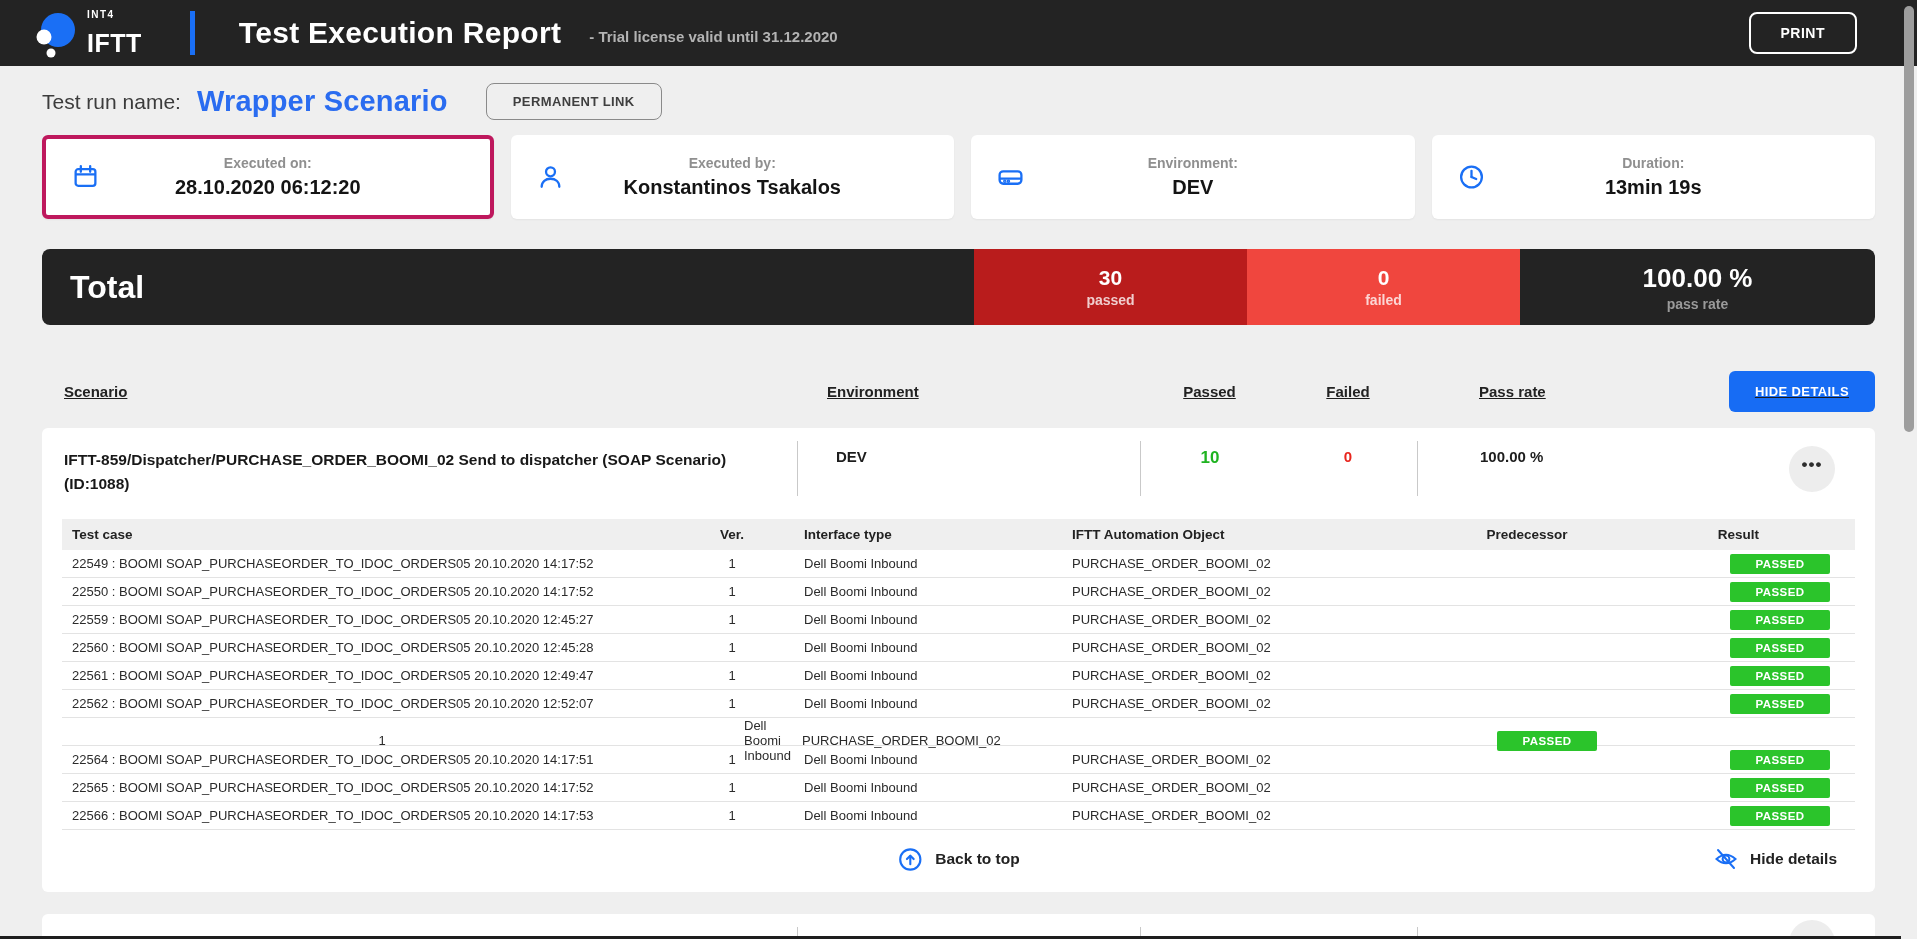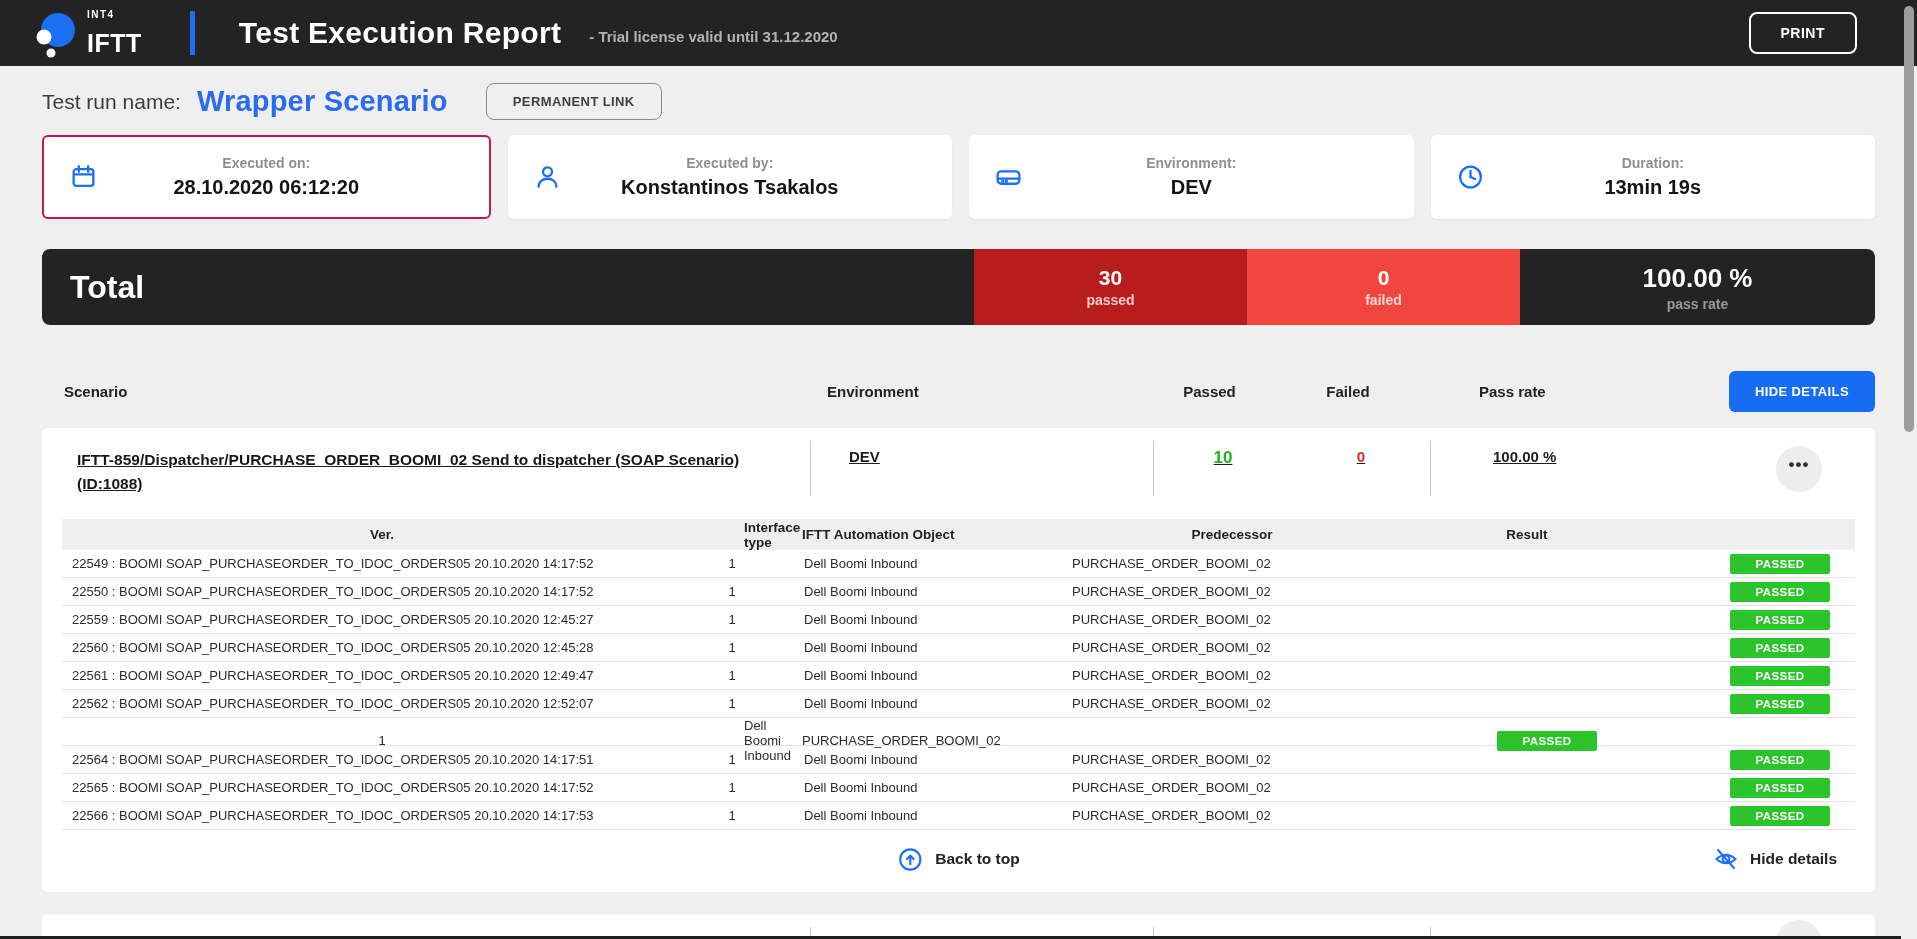--- a/index.html
+++ b/index.html
@@ -34,53 +34,53 @@
     padding:10px 26px; font-size:13px; font-weight:700; color:#3f3f3f; letter-spacing:.4px;
     cursor:pointer; font-family:inherit;
   }
   
   .cards{ display:flex; gap:17px; padding:0 42px; }
   .card{
     flex:1; height:84px; background:#fff; border-radius:6px; position:relative;
     display:flex; flex-direction:column; align-items:center; justify-content:center;
     box-shadow:0 1px 2px rgba(0,0,0,.05);
   }
-  .card.highlight{ border:2px solid #be185d; }
+  .card.highlight{ border:4px solid #be185d; }
   .card-icon{ position:absolute; left:26px; top:50%; transform:translateY(-50%); }
   .card-label{ font-size:14px; color:#8f8f8f; font-weight:600; margin-bottom:5px;}
   .card-value{ font-size:20px; font-weight:700; color:#141414; }
   
   .totals{ margin:30px 42px 0; height:76px; display:flex; border-radius:8px; overflow:hidden; }
   .seg{ display:flex; flex-direction:column; align-items:center; justify-content:center; }
   .seg-total{ flex:1; background:#232323; align-items:flex-start; padding-left:28px; }
   .seg-total .big{ font-size:32px; font-weight:800; color:#fff; }
   .seg-passed{ width:273px; background:#b91c1c; }
   .seg-failed{ width:273px; background:#f0463e; }
   .seg-rate{ width:355px; background:#232323; }
   .seg .num{ font-size:21px; font-weight:800; color:#fff; }
   .seg .sub{ font-size:14px; font-weight:600; color:rgba(255,255,255,.78); margin-top:2px;}
   .seg-rate .num{ font-size:26px; }
   .seg-rate .sub{ color:#9a9a9a; }
   
   .scen-grid{ display:grid; grid-template-columns:755px 343px 139px 138px 1fr; align-items:center; }
-  .list-header{ margin:46px 42px 16px; position:relative; }
+  .list-header{ margin:46px 42px 16px; position:relative;text-decoration:underline; }
   .list-header .h{ font-size:15px; font-weight:700; color:#222; }
   .h-scenario{ padding-left:22px; }
   .h-env{ padding-left:30px; }
   .h-center{ text-align:center; }
   .h-rate-wrap{ display:flex; align-items:center; }
   .h-rate{ padding-left:62px; font-size:15px; font-weight:700; color:#222;}
   .hide-details-btn{
     margin-left:auto; margin-right:0; background:#176cf4; color:#fff; border:none;
     border-radius:6px; font-size:13px; font-weight:800; letter-spacing:.4px;
     padding:13px 26px; cursor:pointer; font-family:inherit;
   }
   
   .scen-card{ margin:0 42px; background:#fff; border-radius:6px; padding-bottom:4px; }
-  .scen-top{ padding:13px 13px 17px; position:relative;text-decoration:underline; }
+  .scen-top{ padding:13px 0 17px; position:relative; }
   .scen-top > .cell{ align-self:stretch; display:flex; align-items:flex-start; padding-top:7px; }
   .scen-title{ padding:7px 30px 0 22px; font-size:15.5px; font-weight:700; line-height:1.55; color:#181818;}
   .cell-env{ border-left:1px solid #c9c9c9; padding-left:38px; font-size:15px; font-weight:700;}
   .cell-passed{ border-left:1px solid #c9c9c9; justify-content:center; color:#1fb321; font-weight:700; font-size:17px;}
   .cell-failed{ justify-content:center; color:#e8251d; font-weight:700; font-size:15px;}
   .cell-rate{ border-left:1px solid #c9c9c9; padding-left:62px; font-size:15px; font-weight:600; position:relative;}
   .more-btn{
     position:absolute; right:40px; top:50%; transform:translateY(-50%);
     width:46px; height:46px; border-radius:50%; background:#ededed; border:none; cursor:pointer;
     font-size:17px; font-weight:800; color:#2e2e2e; letter-spacing:1px; line-height:1; padding-bottom:8px;
@@ -239,20 +239,21 @@
       <div class="cell cell-passed">10</div>
       <div class="cell cell-failed">0</div>
       <div class="cell cell-rate">
         <span>100.00 %</span>
         <button class="more-btn">•••</button>
       </div>
     </div>
 
     <div class="tc-table">
       <div class="tc-grid tc-head">
+        <div class="c-name">Test case</div>
         <div class="c-ver">Ver.</div>
         <div class="c-itype">Interface type</div>
         <div class="c-auto">IFTT Automation Object</div>
         <div class="c-pred">Predecessor</div>
         <div class="c-result">Result</div>
       </div>
       <div>
           <div class="tc-grid tc-row">
     <div class="c-name">22549 : BOOMI SOAP_PURCHASEORDER_TO_IDOC_ORDERS05 20.10.2020 14:17:52</div>
     <div class="c-ver">1</div>

